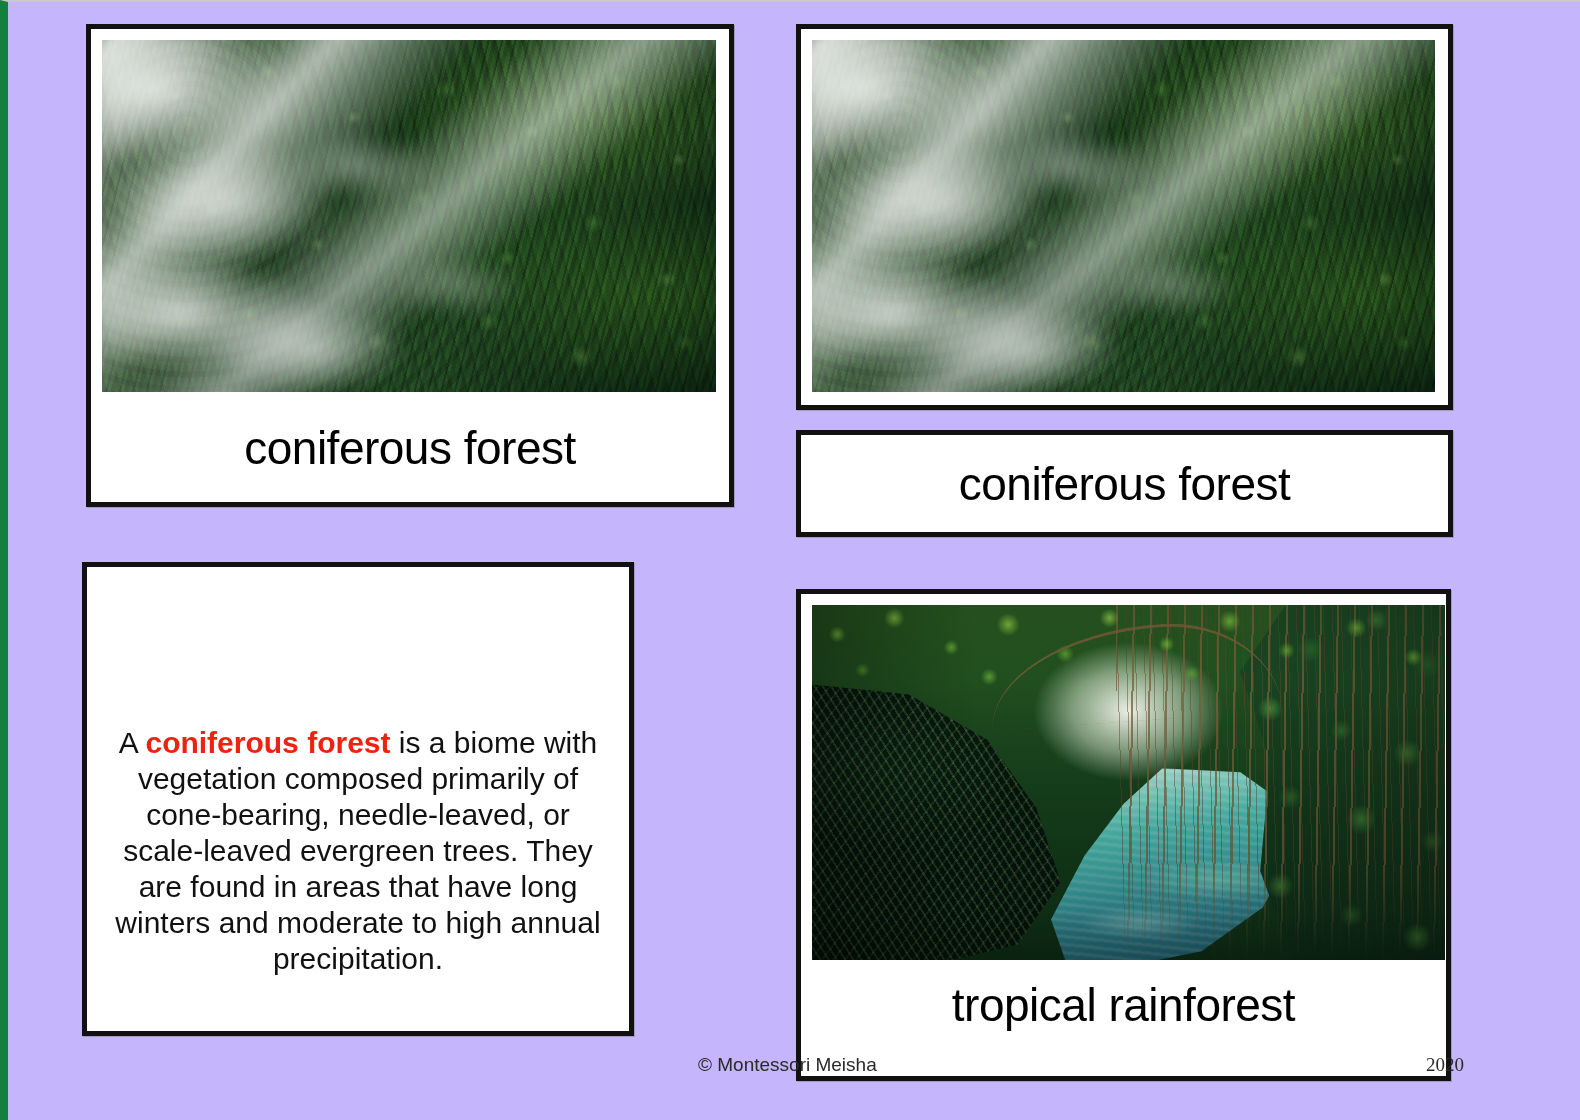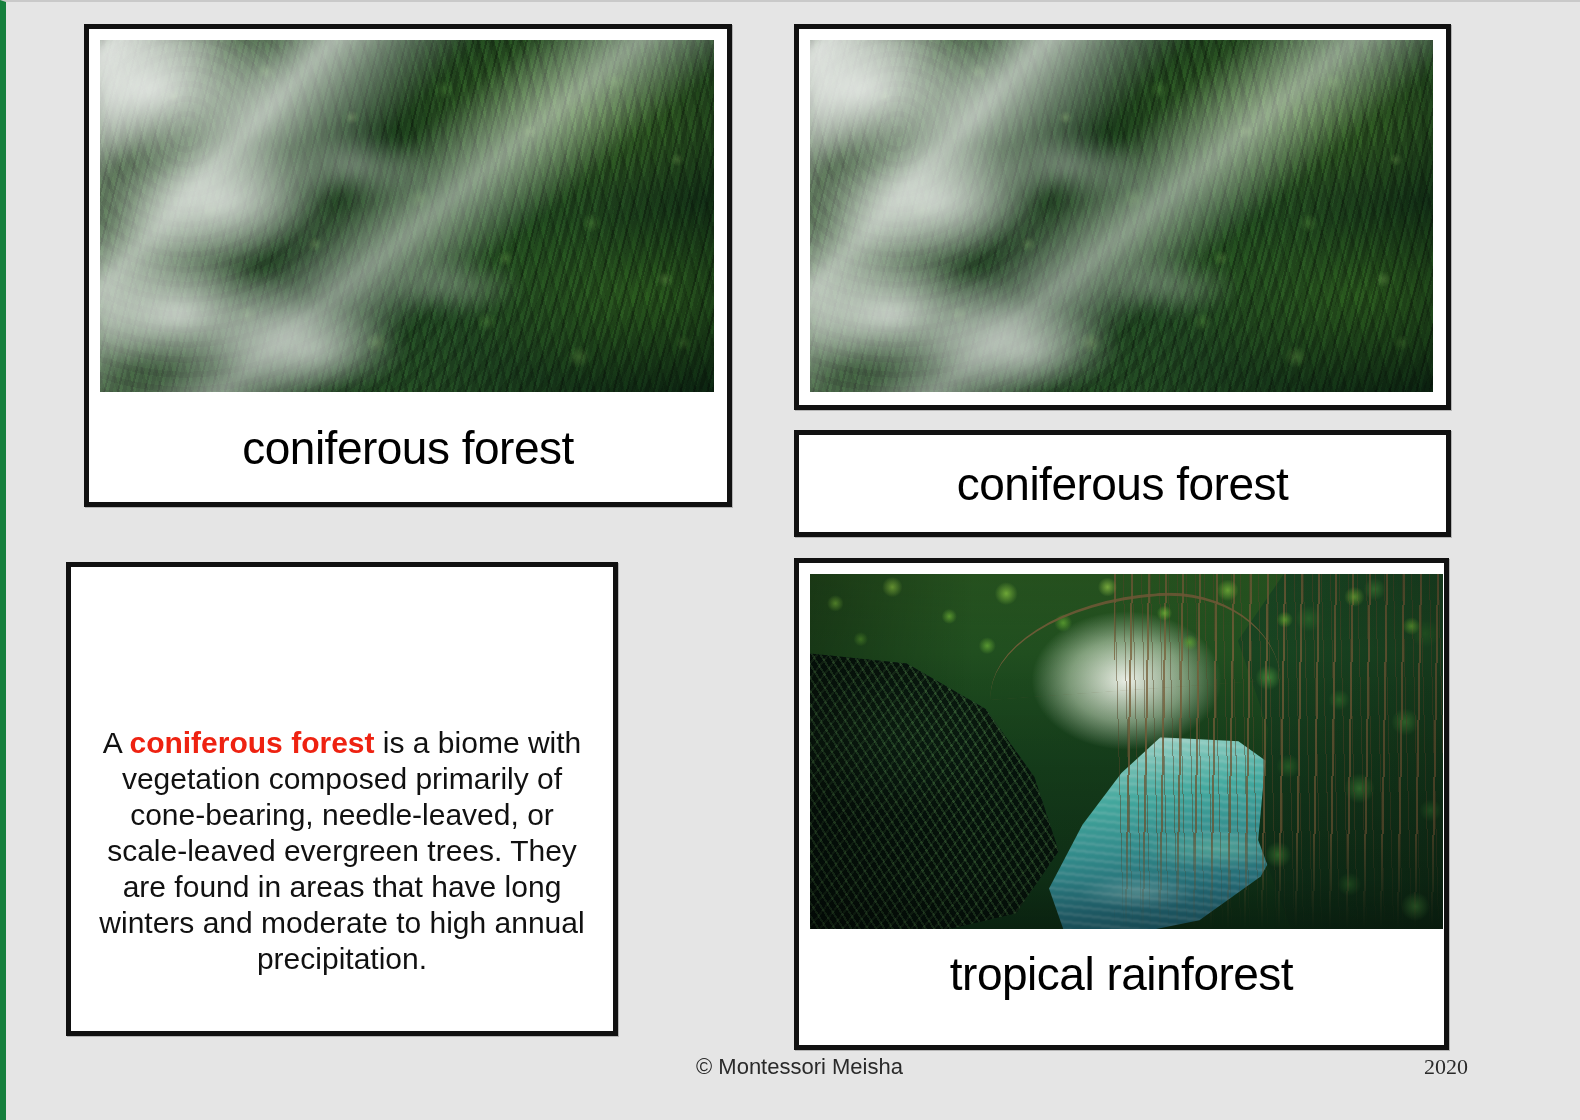--- a/index.html
+++ b/index.html
@@ -15,22 +15,22 @@
     overflow: hidden;
     font-family: "Liberation Sans", sans-serif;
     -webkit-font-smoothing: antialiased;
   }
 
   
   #page {
     position: absolute;
     left: 0; top: 0;
     width: 1580px; height: 1120px;
-    background: #e5e5e5;
-    border-left: 6px solid #15803d;
+    background: #c4b5fd;
+    border-left: 8px solid #15803d;
     border-top: 2px solid #c9c9c9;
     box-sizing: border-box;
   }
 
   
   .card {
     position: absolute;
     background: #ffffff;
     border: 5px solid #111111;
     box-sizing: border-box;
@@ -292,21 +292,21 @@
   }
   .definition .term {
     color: #ee2211;
     font-weight: 700;
   }
 
   
   .footer-left, .footer-right {
     position: absolute;
     font-family: "Liberation Sans", sans-serif;
-    font-size: 22px;
+    font-size: 19px;
     color: #2a2a2a;
     white-space: nowrap;
   }
   .footer-left  { left: 690px;  top: 1052px; }
   .footer-right { left: 1418px; top: 1052px; font-family: Liberation Serif, serif; }
 </style>
 </head>
 <body>
 
 <div id="page">
@@ -325,27 +325,27 @@
       <div class="conifer"></div>
       <div class="mist"></div>
       <div class="mist2"></div>
     </div>
   </div>
 
   <div class="card" style="left:788px; top:428px; width:657px; height:107px;">
     <div class="label" style="top:22px; font-size:46px;">coniferous forest</div>
   </div>
 
-  <div class="card" style="left:60px; top:560px; width:552px; height:474px;">
+  <div class="card" style="left:74px; top:560px; width:552px; height:474px;">
     <p class="definition" style="top:128px; font-size:30px;">
       <span>A </span><span class="term">coniferous forest</span><span> is a biome with vegetation composed primarily of cone-bearing, needle-leaved, or scale-leaved evergreen trees. They are found in areas that have long winters and moderate to high annual precipitation.</span>
     </p>
   </div>
 
-  <div class="card" style="left:788px; top:556px; width:655px; height:492px;">
+  <div class="card" style="left:788px; top:587px; width:655px; height:492px;">
     <div class="pic" style="left:11px; top:11px; width:633px; height:355px;">
       <div class="rainforest"></div>
       <div class="river"></div>
       <div class="bank-left"></div>
       <div class="bank-right"></div>
       <div class="vines"></div>
       <div class="canopy"></div>
       <div class="branch"></div>
       <div class="rf-shade"></div>
     </div>

